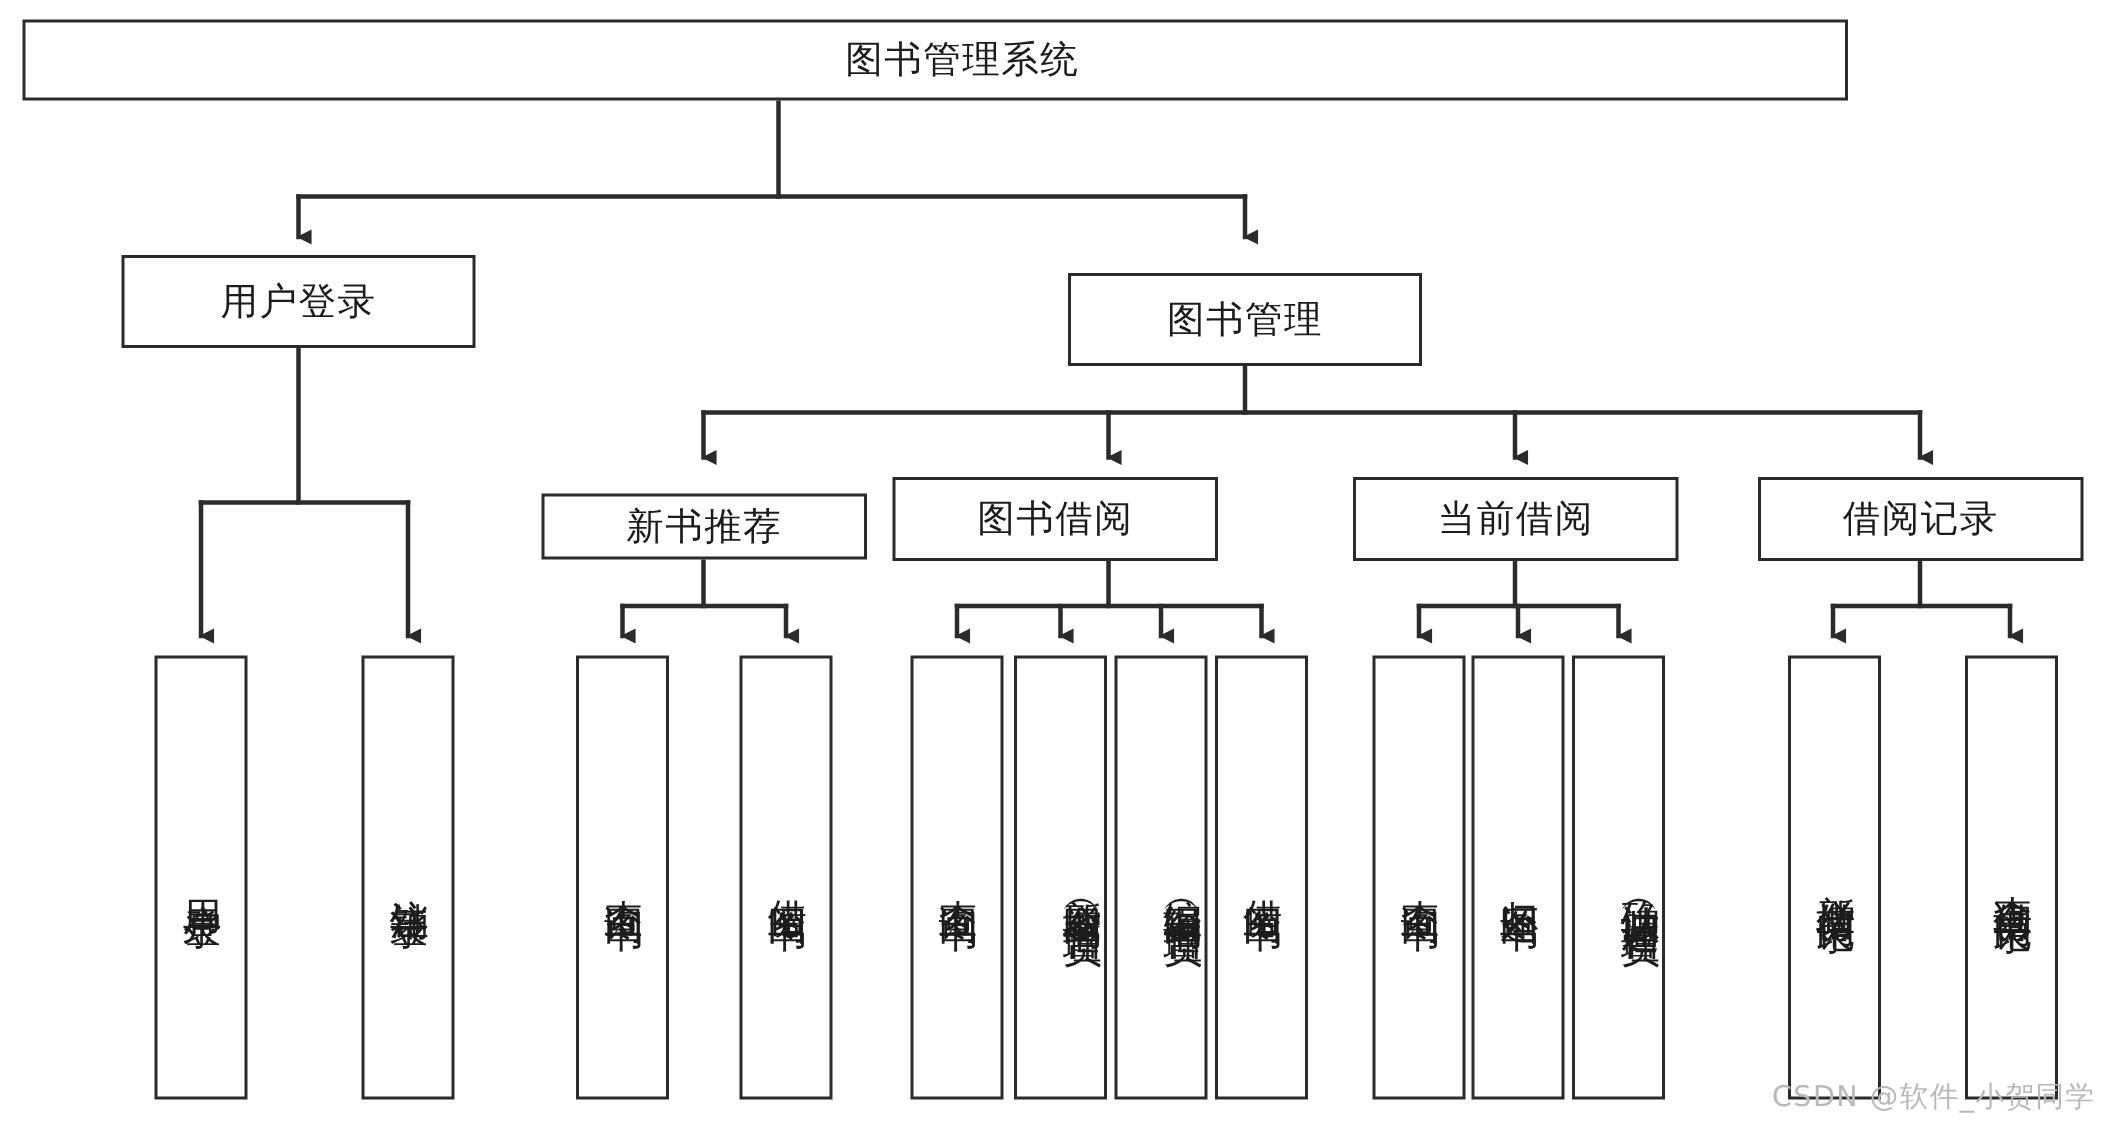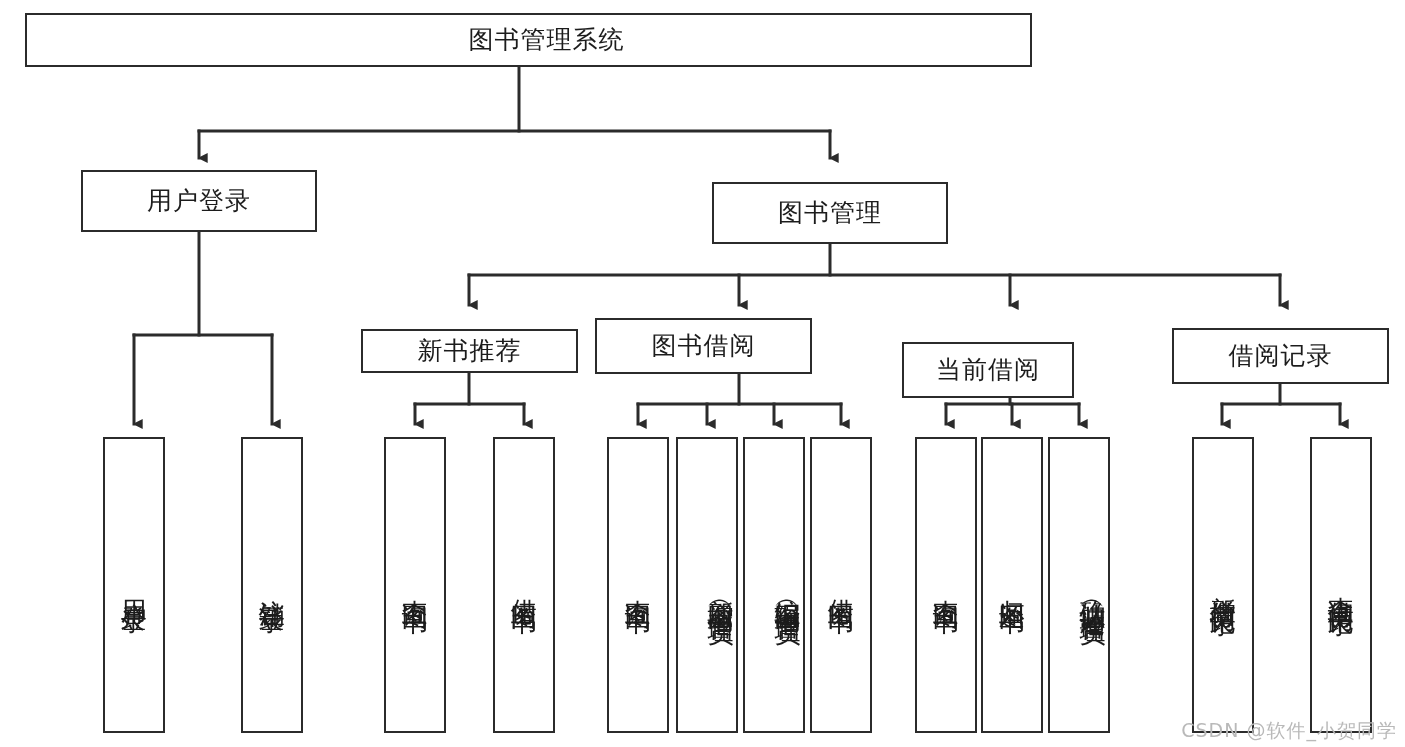--- a/index.html
+++ b/index.html
@@ -94,41 +94,41 @@
       <path d="M1012,404 L1012,424" marker-end="url(#arrow)"></path>
       <path d="M1079,404 L1079,424" marker-end="url(#arrow)"></path>
 
       <path d="M1280,374 L1280,404"></path>
       <path d="M1222,404 L1340,404"></path>
       <path d="M1222,404 L1222,424" marker-end="url(#arrow)"></path>
       <path d="M1340,404 L1340,424" marker-end="url(#arrow)"></path>
     </g>
   </svg>
 
-  <div class="node horiz" style="left:25px;top:13px;width:1007px;height:54px;padding-left:36px;">
+  <div class="node horiz" style="left:15px;top:13px;width:1217px;height:54px;padding-left:36px;">
     <span class="label">图书管理系统</span>
   </div>
 
   <div class="node horiz" style="left:81px;top:170px;width:236px;height:62px;">
     <span class="label">用户登录</span>
   </div>
   <div class="node horiz" style="left:712px;top:182px;width:236px;height:62px;">
     <span class="label">图书管理</span>
   </div>
 
   <div class="node horiz" style="left:361px;top:329px;width:217px;height:44px;">
     <span class="label">新书推荐</span>
   </div>
   <div class="node horiz" style="left:595px;top:318px;width:217px;height:56px;">
     <span class="label">图书借阅</span>
   </div>
-  <div class="node horiz" style="left:902px;top:318px;width:172px;height:56px;margin-top:24px;">
+  <div class="node horiz" style="left:902px;top:318px;width:217px;height:56px;">
     <span class="label">当前借阅</span>
   </div>
-  <div class="node horiz" style="left:1172px;top:318px;width:217px;height:56px;margin-top:10px;">
+  <div class="node horiz" style="left:1172px;top:318px;width:217px;height:56px;">
     <span class="label">借阅记录</span>
   </div>
 
   <div class="node vert mid" style="left:103px;top:437px;width:62px;height:296px;">
     <span class="label">用户登录</span>
   </div>
   <div class="node vert mid" style="left:241px;top:437px;width:62px;height:296px;">
     <span class="label">注销登录</span>
   </div>
 

